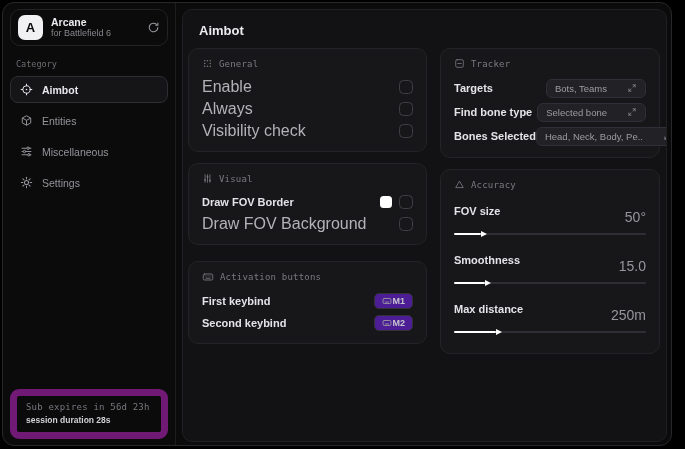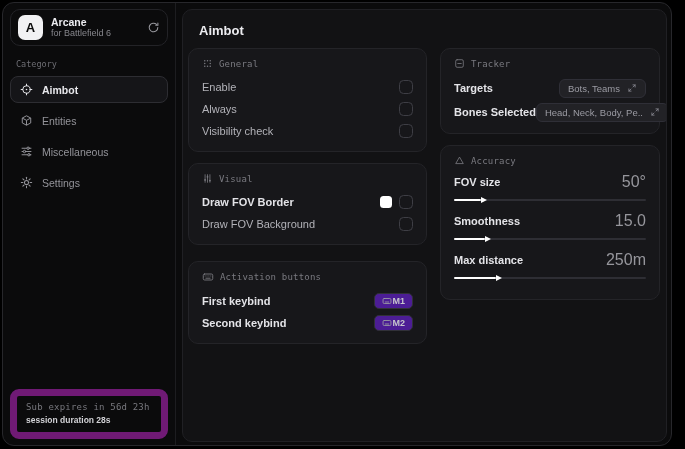--- a/index.html
+++ b/index.html
@@ -54,41 +54,41 @@
     background:#17171a;border:1px solid #242428;border-radius:10px;
     padding:9px 13px;box-sizing:border-box;width:100%;margin-bottom:11px;
   }
   .gap-lg{margin-top:5px;}
   .card-head{
     display:flex;align-items:center;gap:6px;font-family:"DejaVu Sans Mono",monospace;
     font-size:9px;color:#7a7a80;margin-bottom:7px;letter-spacing:.2px;
   }
   .crow{display:flex;align-items:center;justify-content:space-between;height:22px;}
   .trow{display:flex;align-items:center;justify-content:space-between;height:24px;}
-  .crow-label{font-size:11px;color:#b2b2b8;white-space:nowrap;}
+  .crow-label{font-size:16px;color:#b2b2b8;white-space:nowrap;}
   .strong{color:#e4e4e8;font-weight:600;font-size:11px;}
   .checkbox{
     width:14px;height:14px;border:1.4px solid #3e3e45;border-radius:4.5px;
     box-sizing:border-box;background:transparent;cursor:pointer;flex:0 0 14px;
   }
   .rctrl{display:flex;align-items:center;}
   .swatch{width:12px;height:12px;border-radius:3.5px;margin-right:7px;cursor:pointer;}
   .kbtn{
     display:flex;align-items:center;background:#4c1d95;border:1px solid #313138;
     border-radius:5px;padding:2px 7px;font-size:9px;font-weight:600;color:#c6c6cc;cursor:pointer;
   }
   .kbtn .nicon{color:#9a9aa2;}
   .dbtn{
-    display:flex;align-items:center;gap:7px;background:#222226;border:1px solid #2f2f37;
+    display:flex;align-items:center;gap:20px;background:#222226;border:1px solid #2f2f37;
     border-radius:6px;padding:3px 8px;font-size:9.5px;color:#9c9ca4;cursor:pointer;white-space:nowrap;
   }
   .dbtn .nicon{color:#85858d;}
   .sgroup{margin-top:2px;text-align:center;}
   .srow{display:flex;justify-content:space-between;align-items:center;margin-bottom:5px;}
-  .sval{font-size:16px;color:#96969c;}
+  .sval{font-size:14px;color:#96969c;margin-top:12px;}
   .slider{position:relative;height:8px;margin-bottom:8px;cursor:pointer;}
   .track{position:absolute;left:0;right:0;top:3px;height:2px;background:#2e2e34;border-radius:1px;}
   .fill{position:absolute;left:0;top:3px;height:2px;background:#fff;border-radius:1px;}
   .fill::after{
     content:"";position:absolute;right:-6px;top:-2.5px;
     border-top:3.5px solid transparent;border-bottom:3.5px solid transparent;border-left:6px solid #fff;
   }
   svg{display:block;}
 </style>
 </head>
@@ -299,33 +299,47 @@
                 <svg width="10" height="10" viewBox="0 0 16 16" fill="none" stroke="currentColor" stroke-width="1.4" stroke-linecap="round" stroke-linejoin="round">
                   <path d="M9.5 3h3.5v3.5"></path>
                     <path d="M6.5 13H3v-3.5"></path>
                     <path d="M13 3 9.6 6.4"></path>
                     <path d="M3 13l3.4-3.4"></path>
                 </svg>
               </span>
             </span>
           </div>
           <div class="trow">
-            <span class="crow-label strong">Bones Selected</span>
+            <span class="crow-label strong">Find bone type</span>
             <span class="dbtn">
-              <span>Head, Neck, Body, Pe..</span>
+              <span>Selected bone</span>
               <span class="nicon">
                 <svg width="10" height="10" viewBox="0 0 16 16" fill="none" stroke="currentColor" stroke-width="1.4" stroke-linecap="round" stroke-linejoin="round">
                   <path d="M9.5 3h3.5v3.5"></path>
                     <path d="M6.5 13H3v-3.5"></path>
                     <path d="M13 3 9.6 6.4"></path>
                     <path d="M3 13l3.4-3.4"></path>
                 </svg>
               </span>
             </span>
           </div>
+          <div class="trow">
+            <span class="crow-label strong">Bones Selected</span>
+            <span class="dbtn">
+              <span>Head, Neck, Body, Pe..</span>
+              <span class="nicon">
+                <svg width="10" height="10" viewBox="0 0 16 16" fill="none" stroke="currentColor" stroke-width="1.4" stroke-linecap="round" stroke-linejoin="round">
+                  <path d="M9.5 3h3.5v3.5"></path>
+                    <path d="M6.5 13H3v-3.5"></path>
+                    <path d="M13 3 9.6 6.4"></path>
+                    <path d="M3 13l3.4-3.4"></path>
+                </svg>
+              </span>
+            </span>
+          </div>
         </section>
 
         <section class="card">
           <div class="card-head">
             <span class="nicon">
               <svg width="11" height="11" viewBox="0 0 16 16" fill="none" stroke="currentColor" stroke-width="1.2" stroke-linejoin="round">
                 <path d="M8 3 13.5 12.5 H2.5 Z"></path>
               </svg>
             </span>
             <span>Accuracy</span>

